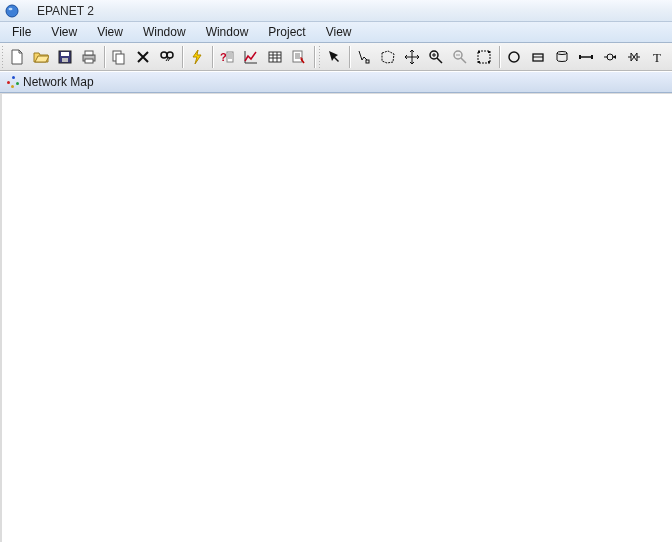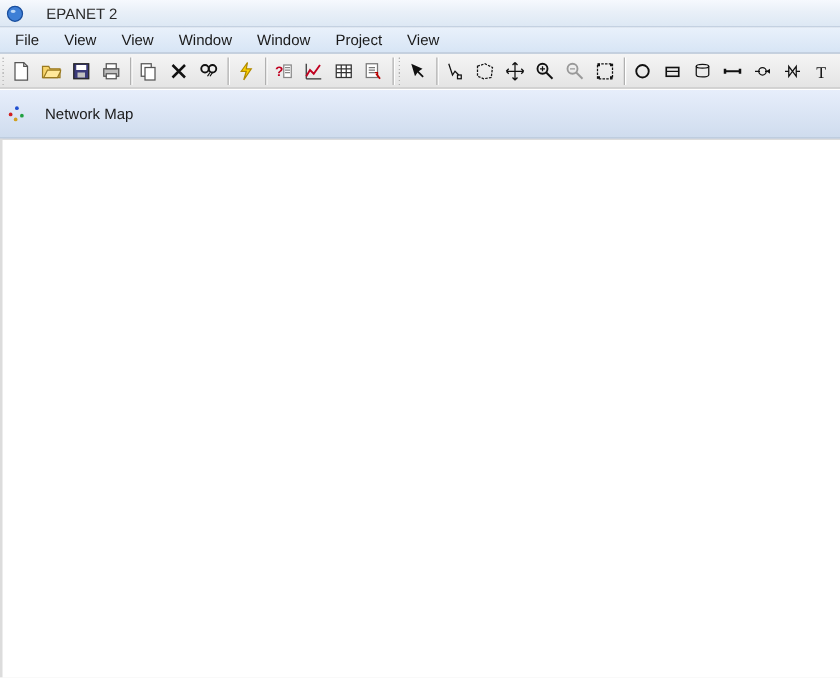--- a/index.html
+++ b/index.html
@@ -53,27 +53,27 @@
     box-shadow: 1px 0 0 #ffffff;
   }
   .tb-spacer { width: 10px; }
   .tb-handle {
     width: 5px; height: 22px;
     margin: 0 2px 0 0;
     background: repeating-linear-gradient(to bottom, #b0b0b0 0 1px, transparent 1px 3px);
   }
 
   .panel-titlebar {
-    height: 40px;
+    height: 22px;
     background: linear-gradient(to bottom, #e7eefb 0%, #cfdcee 100%);
     border-top: 1px solid #ffffff;
     border-bottom: 1px solid #9db3cf;
     display: flex; align-items: center;
     padding: 0 6px;
-    gap: 16px;
+    gap: 3px;
     color: #1a1a1a;
   }
   .map-icon { width: 14px; height: 14px; position: relative; }
   .map-icon .d { position:absolute; width:3px; height:3px; border-radius:50%; }
 
   .canvas-area {
     flex: 1;
     background: #ffffff;
     border-left: 2px solid #dcdcdc;
     border-top: 1px solid #dcdcdc;

